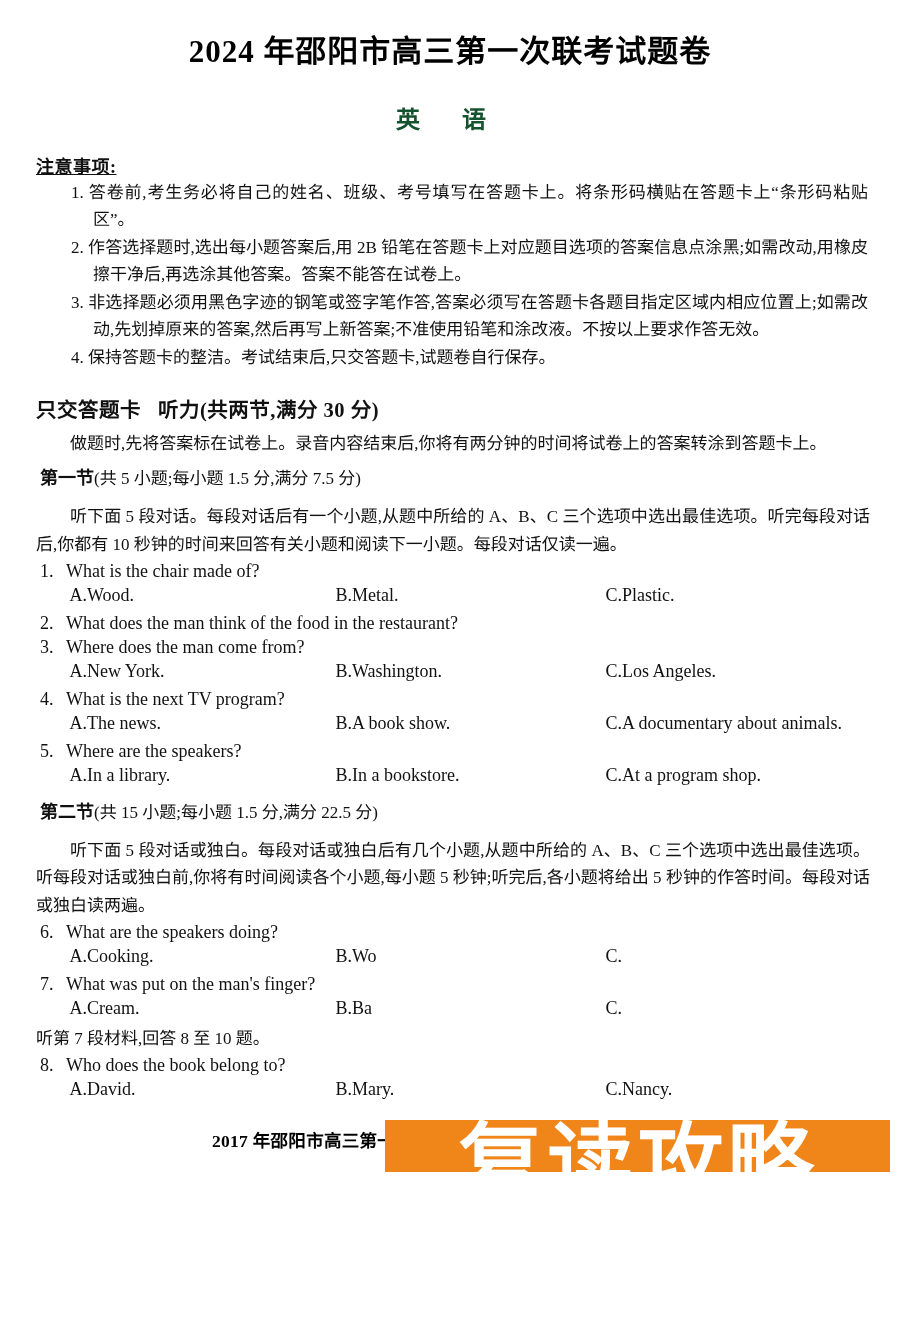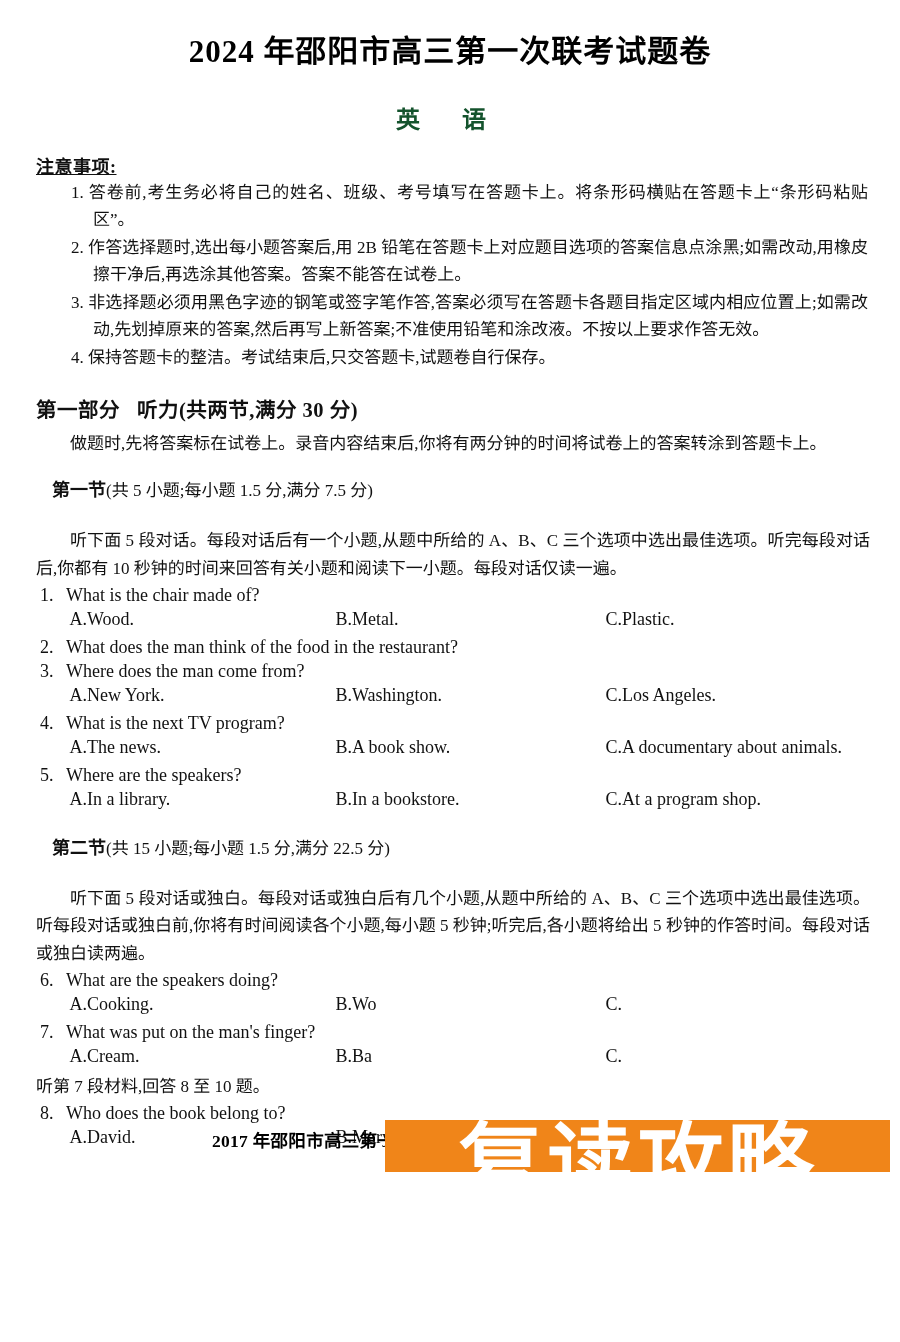--- a/index.html
+++ b/index.html
@@ -92,21 +92,21 @@
     font-size: 17px;
     line-height: 1.62;
     margin: 0;
     padding: 7px 30px 0 36px;
     text-indent: 34px;
     text-align: justify;
     text-justify: inter-ideograph;
   }
   .section-heading {
     font-size: 17px;
-    margin: 16px;
+    margin: 4px;
     padding: 3px 30px 0 36px;
     line-height: 1.5;
   }
   .section-heading .sec-name {
     font-weight: bold;
     font-size: 18px;
   }
   .material-line {
     font-size: 17px;
     margin: 0;
@@ -209,21 +209,21 @@
     <div class="notice-title">注意事项:</div>
     <ol class="notice-list">
       <li class="notice-item">1. 答卷前,考生务必将自己的姓名、班级、考号填写在答题卡上。将条形码横贴在答题卡上“条形码粘贴区”。</li>
       <li class="notice-item">2. 作答选择题时,选出每小题答案后,用 2B 铅笔在答题卡上对应题目选项的答案信息点涂黑;如需改动,用橡皮擦干净后,再选涂其他答案。答案不能答在试卷上。</li>
       <li class="notice-item">3. 非选择题必须用黑色字迹的钢笔或签字笔作答,答案必须写在答题卡各题目指定区域内相应位置上;如需改动,先划掉原来的答案,然后再写上新答案;不准使用铅笔和涂改液。不按以上要求作答无效。</li>
       <li class="notice-item">4. 保持答题卡的整洁。考试结束后,只交答题卡,试题卷自行保存。</li>
     </ol>
   </div>
 
   <div class="part-heading">
-    <span class="part-name">第一部分</span><span>听力(共两节,满分 30 分)</span>
+    <span class="part-name">只交答题卡</span><span>听力(共两节,满分 30 分)</span>
   </div>
 
   <p class="para">做题时,先将答案标在试卷上。录音内容结束后,你将有两分钟的时间将试卷上的答案转涂到答题卡上。</p>
 
   <div class="section-heading">
     <span class="sec-name">第一节</span><span>(共 5 小题;每小题 1.5 分,满分 7.5 分)</span>
   </div>
 
   <p class="para">听下面 5 段对话。每段对话后有一个小题,从题中所给的 A、B、C 三个选项中选出最佳选项。听完每段对话后,你都有 10 秒钟的时间来回答有关小题和阅读下一小题。每段对话仅读一遍。</p>
 

